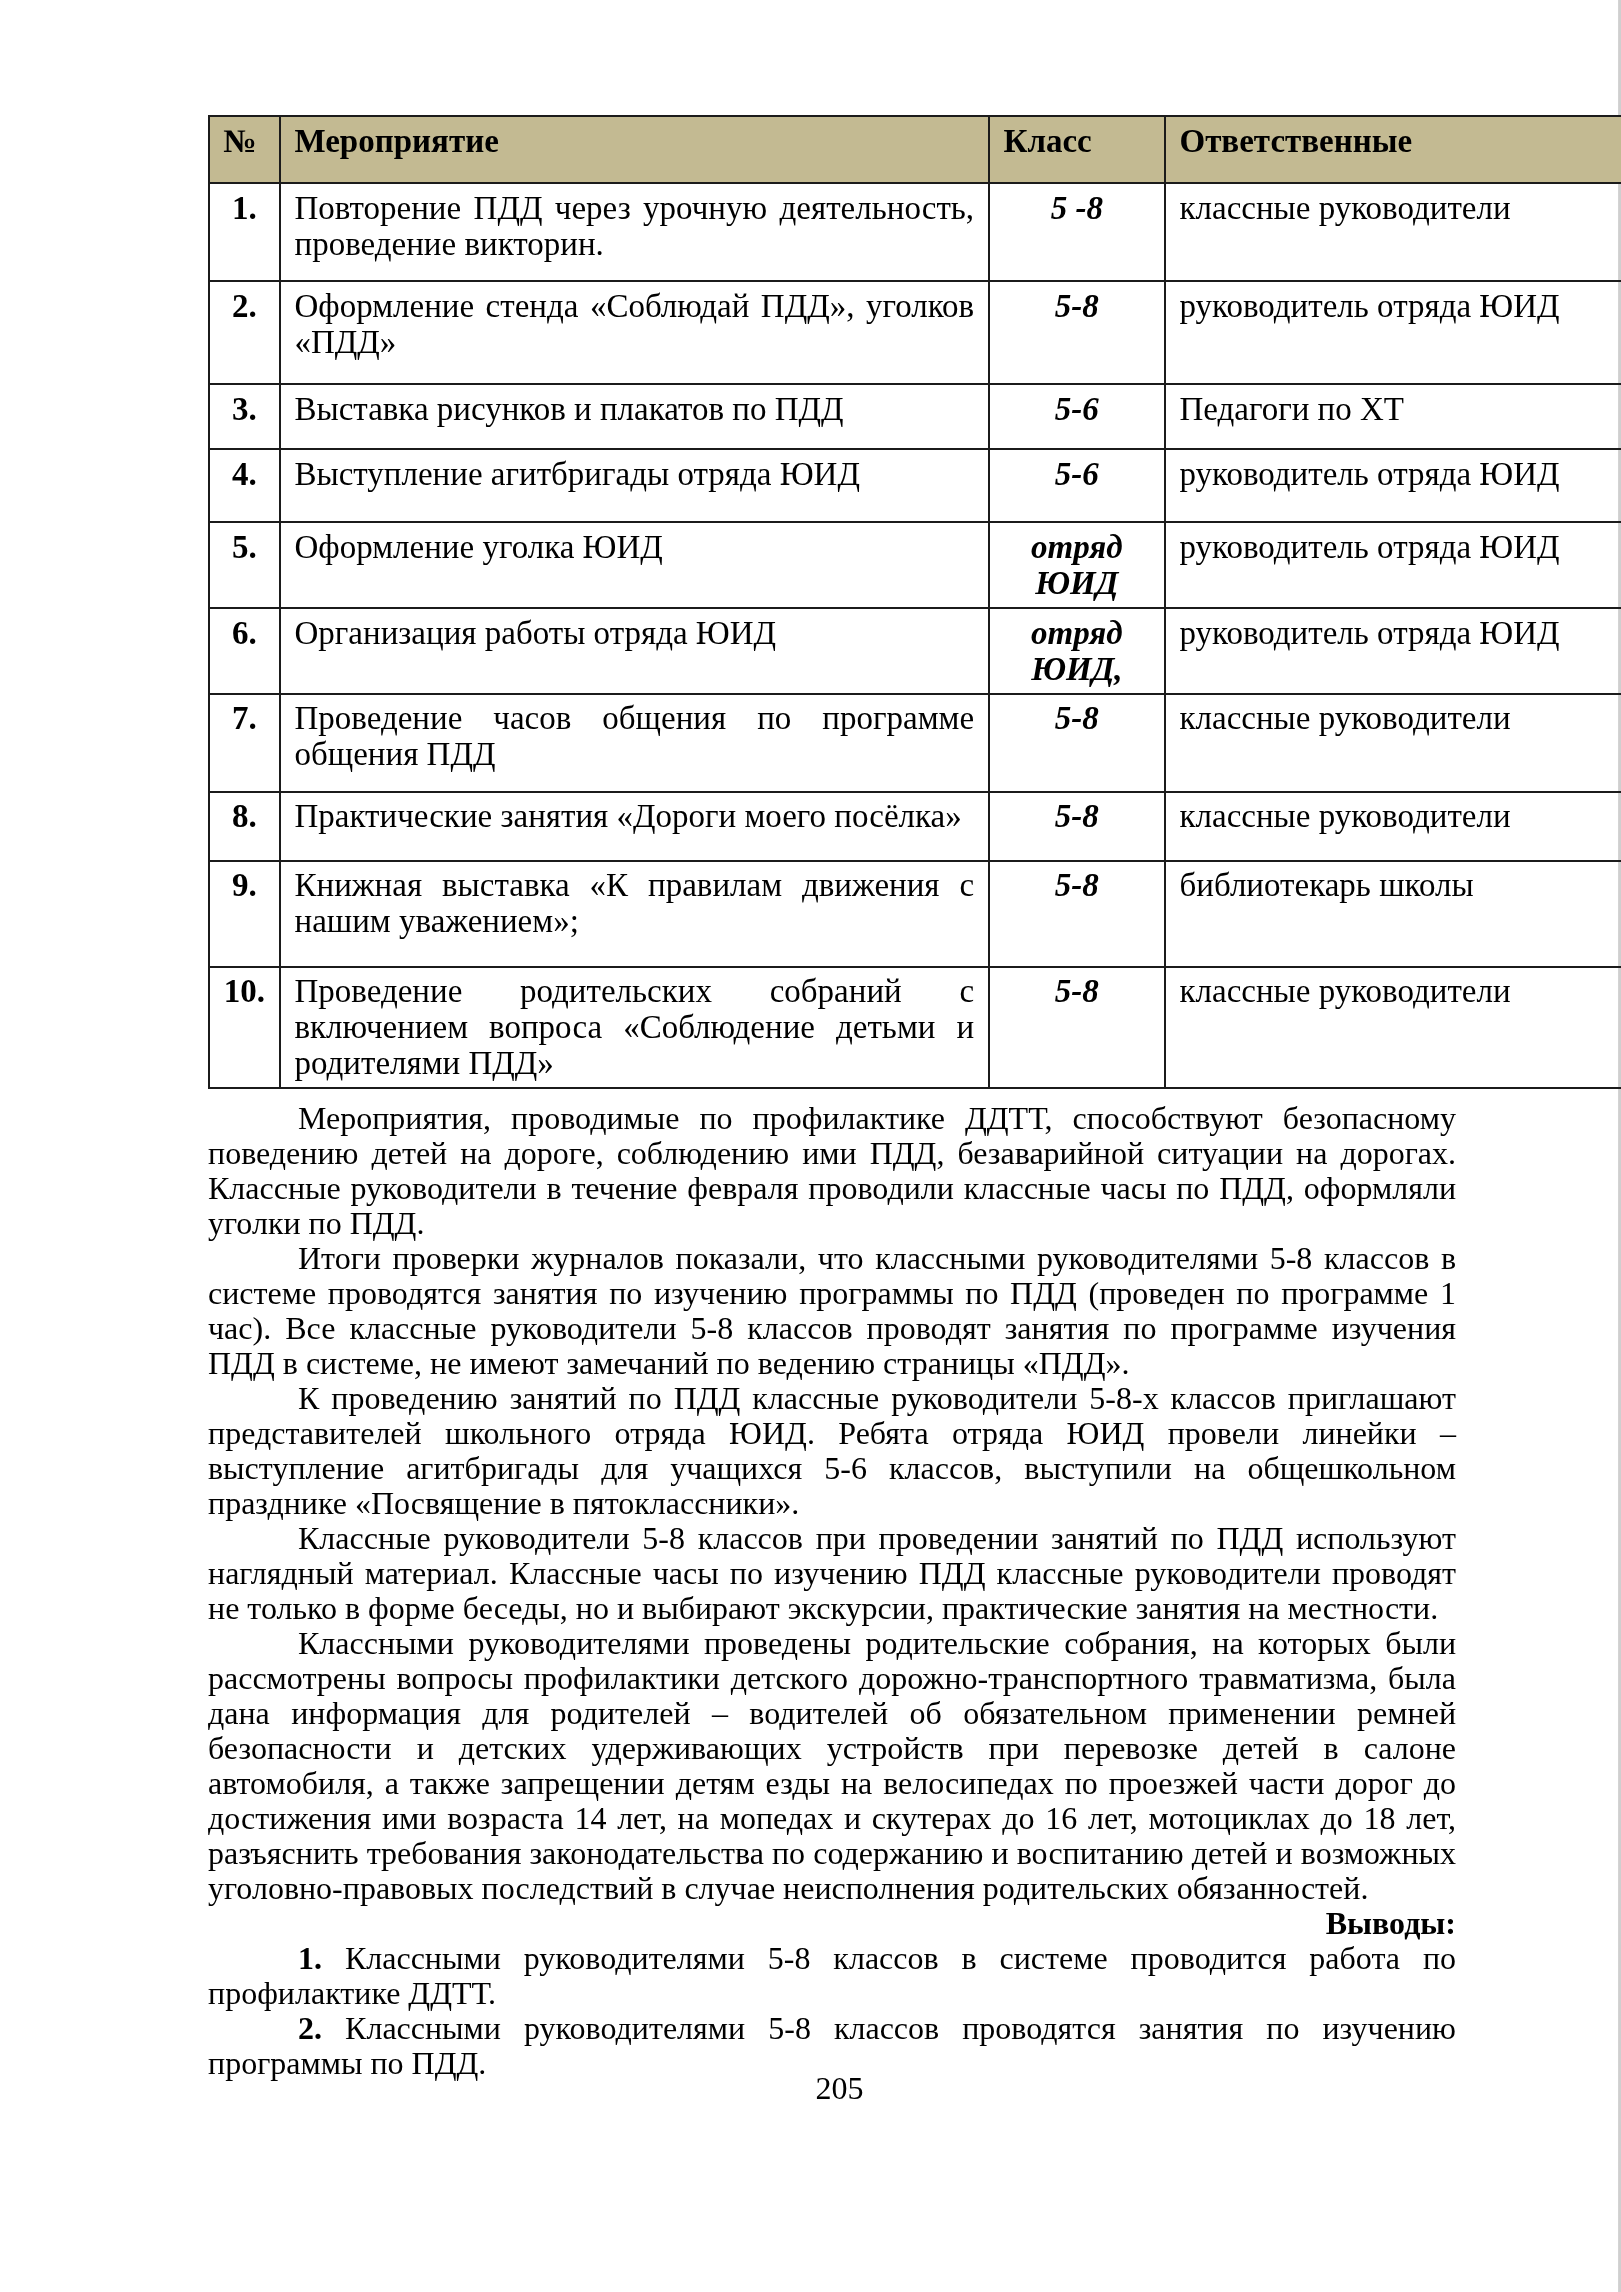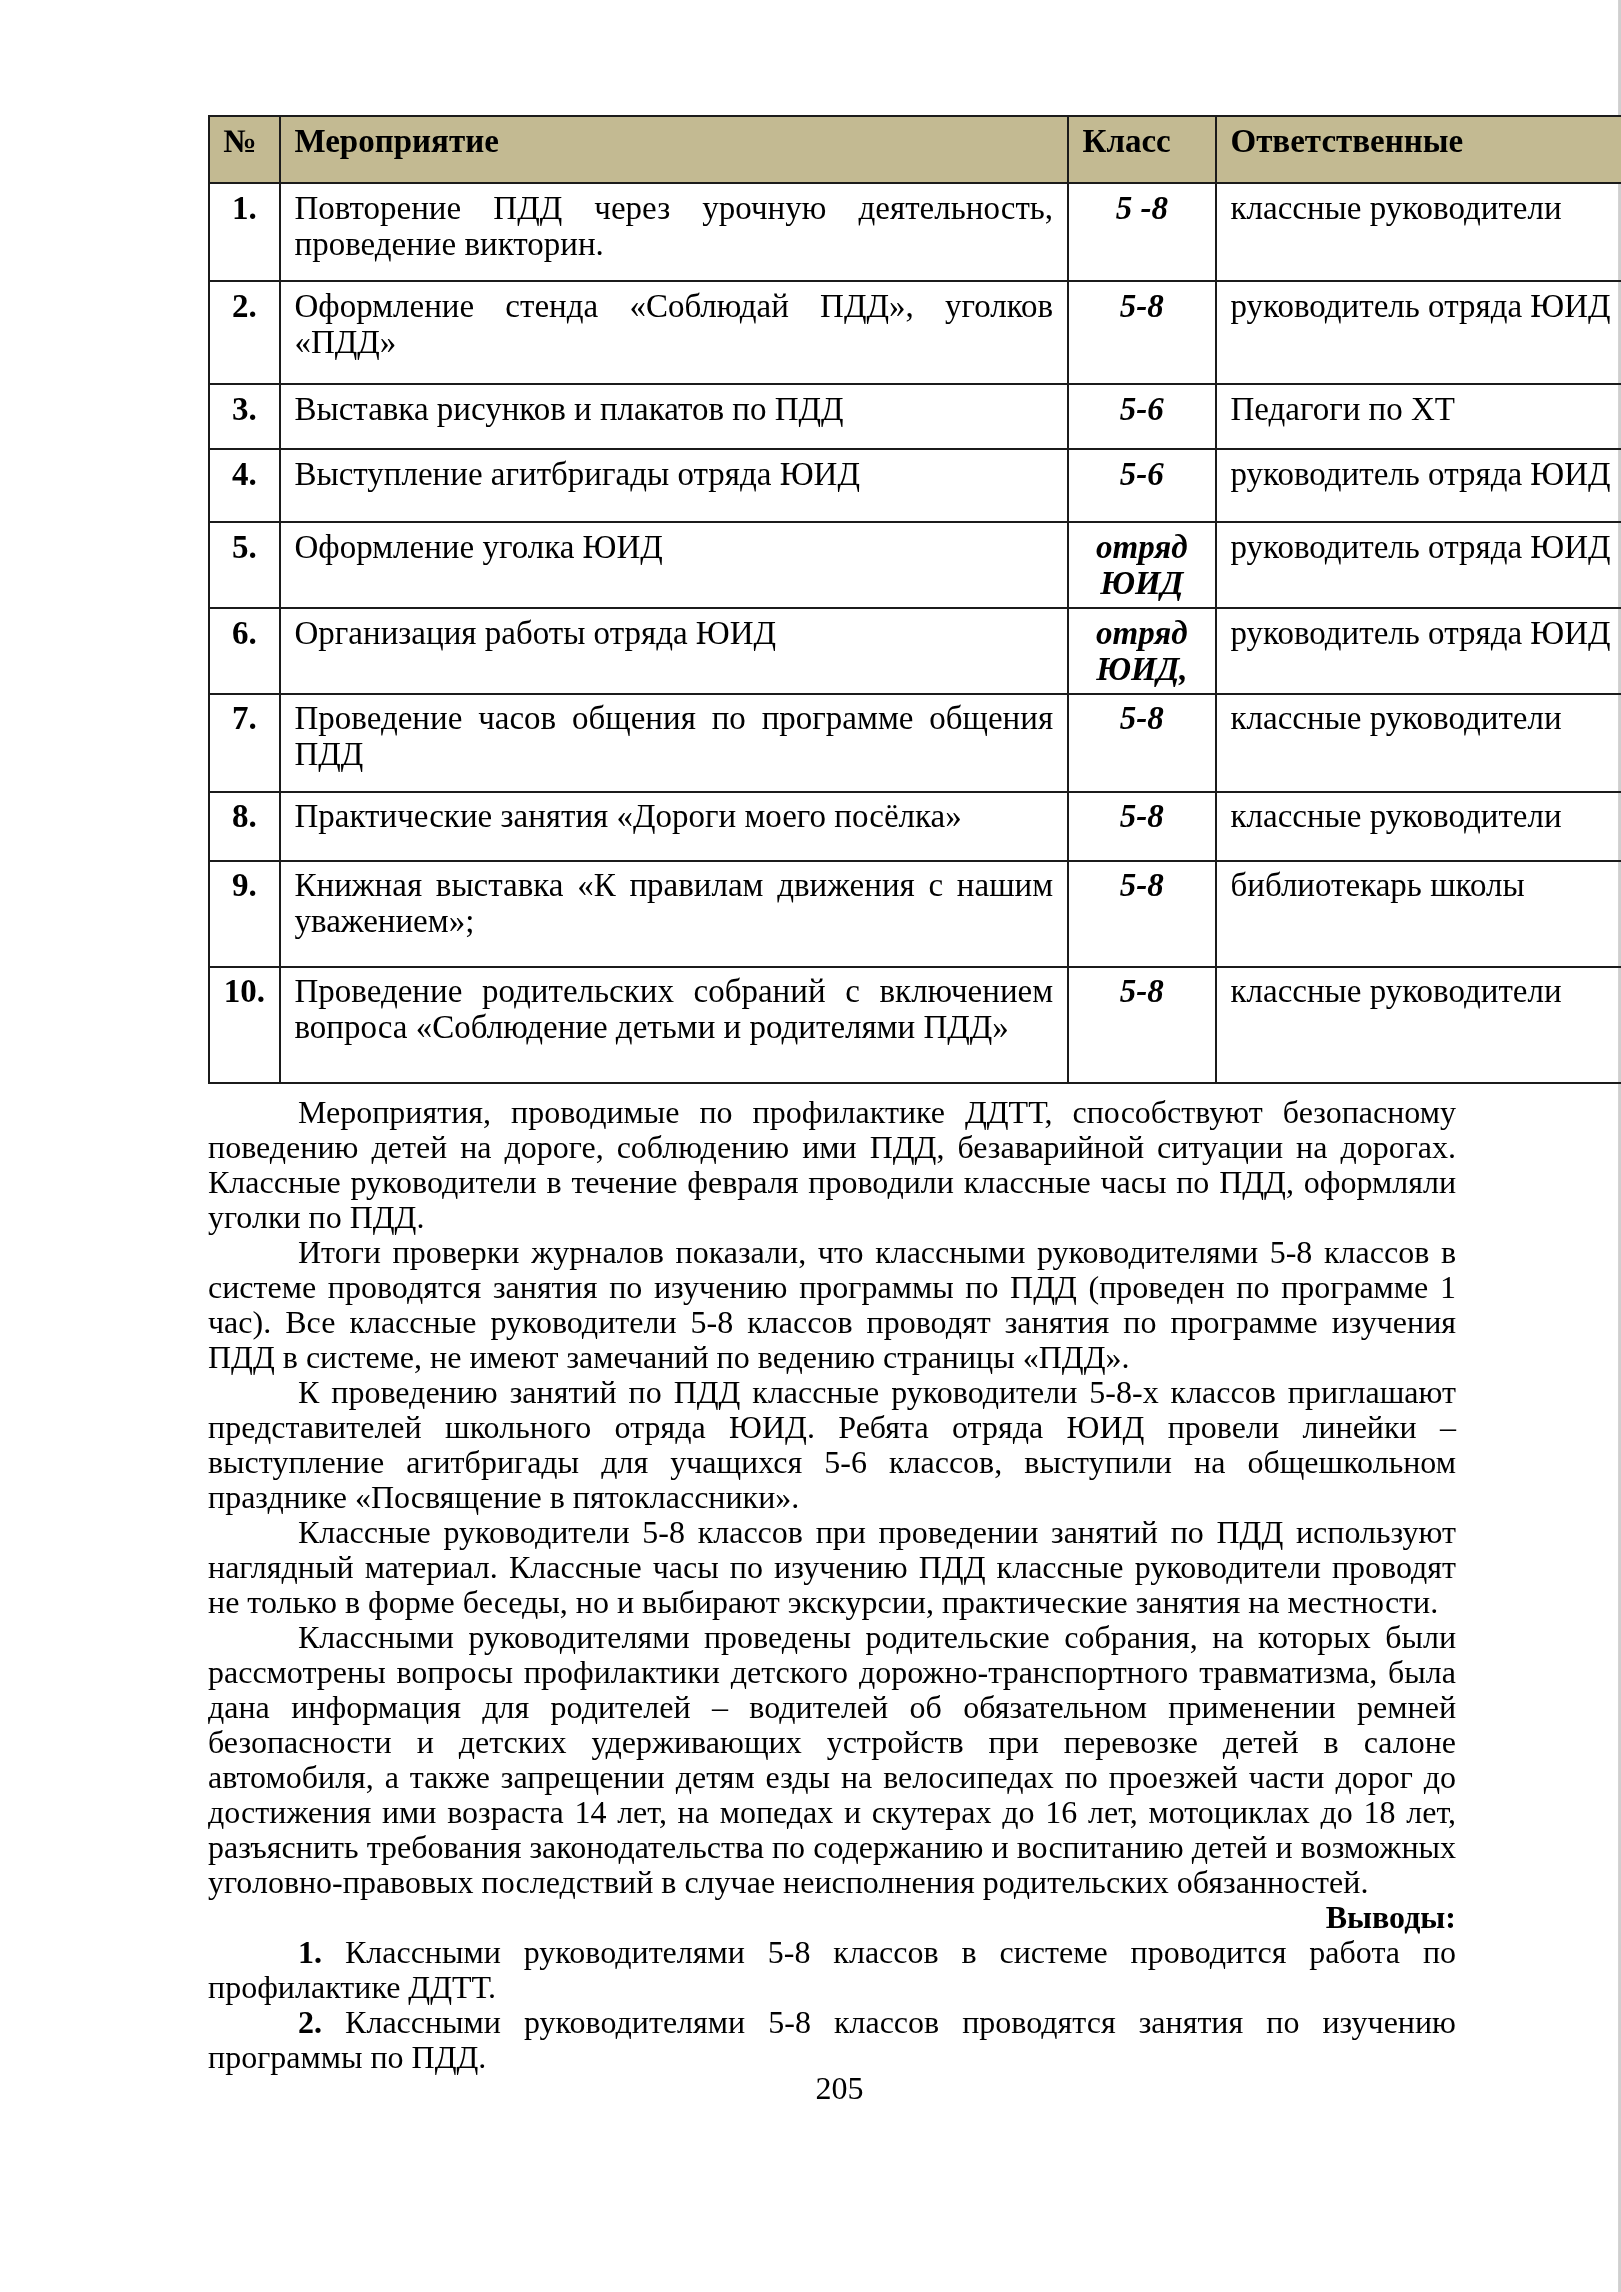--- a/index.html
+++ b/index.html
@@ -33,22 +33,22 @@
     box-sizing:border-box;
     padding:5.9px 13.7px;
   }
   table.events th {
     background:#c3ba92;
     text-align:left;
     font-weight:bold;
     height:67px;
   }
   th.h-num, td.c-num { width:71px; text-align:center; padding-left:2px; padding-right:2px; }
-  th.h-act, td.c-act { width:788px; }
-  th.h-cls, td.c-cls { width:148px; text-align:center; padding-left:3.9px; padding-right:3.9px; }
+  th.h-act, td.c-act { width:709px; }
+  th.h-cls, td.c-cls { width:176px; text-align:center; padding-left:3.9px; padding-right:3.9px; }
   th.h-rsp, td.c-rsp { width:464px; padding-left:17.6px; padding-right:17.6px; }
   td.c-num { font-weight:bold; }
   td.c-cls { font-weight:bold; font-style:italic; }
   td.c-act, td.c-rsp { text-align:justify;border-radius:28px; }
   tr.rh1  td { height:98px; }
   tr.rh2  td { height:103px; }
   tr.rh3  td { height:65px;  }
   tr.rh4  td { height:73px;  }
   tr.rh5  td { height:74px;  }
   tr.rh6  td { height:78px;  }

